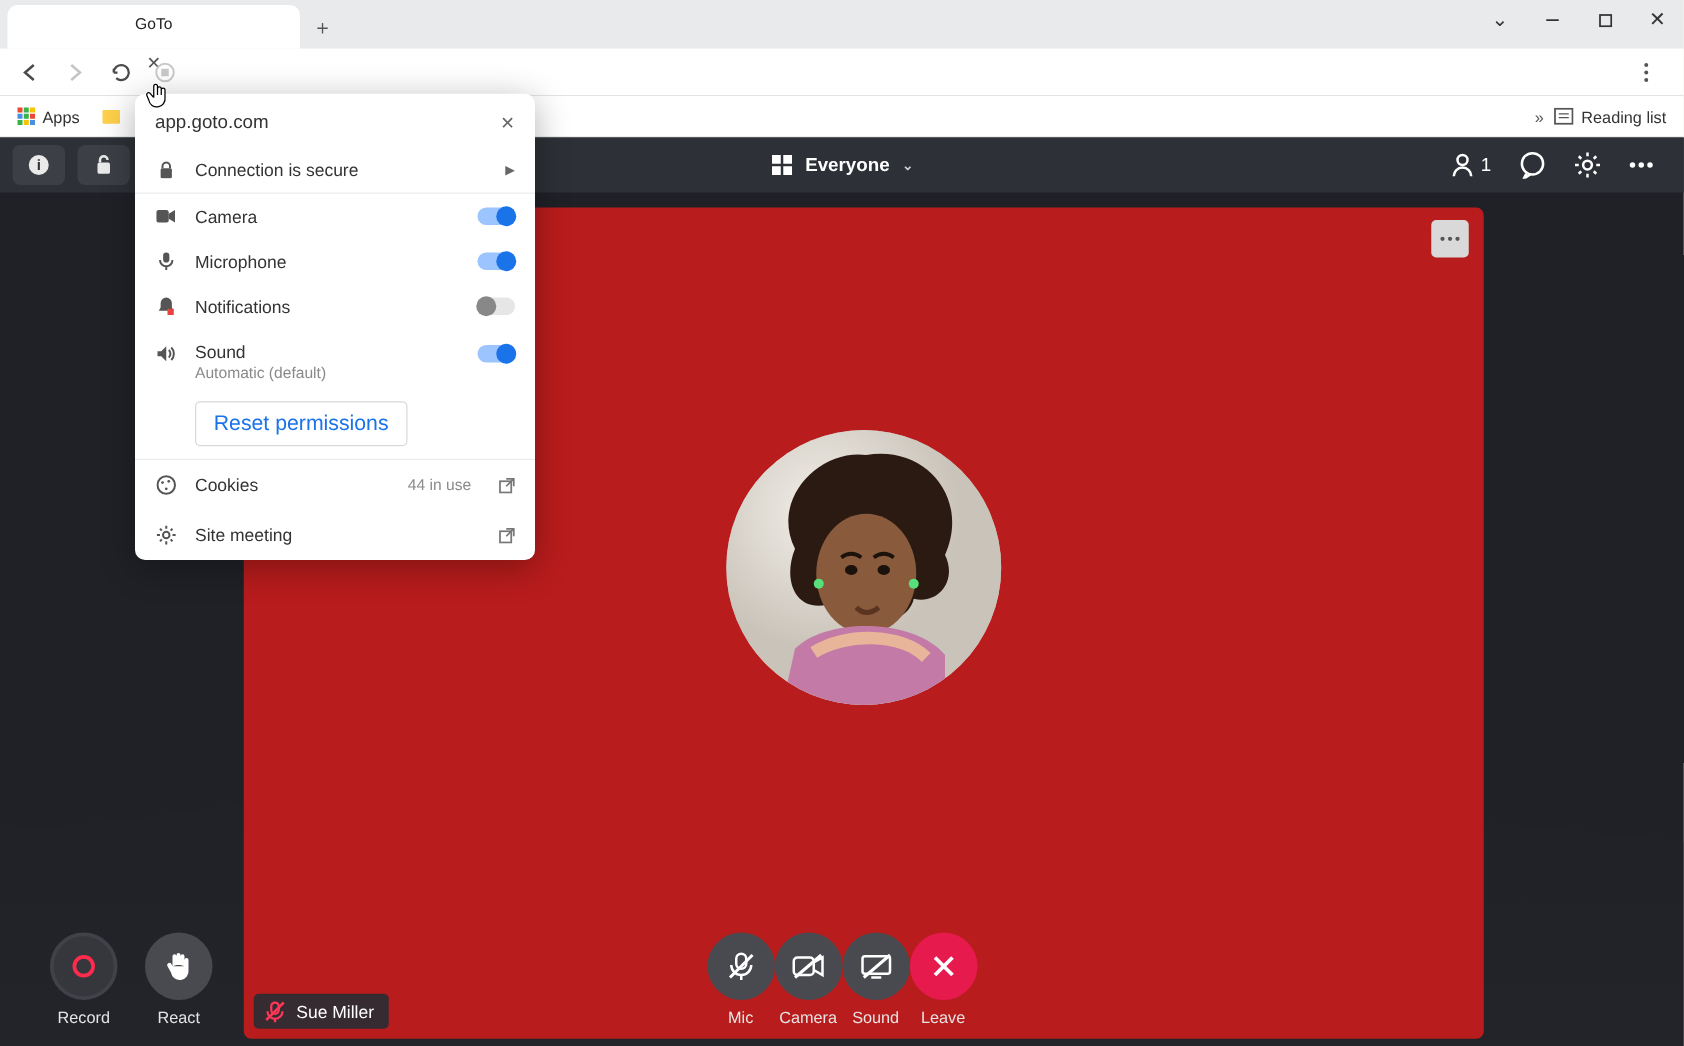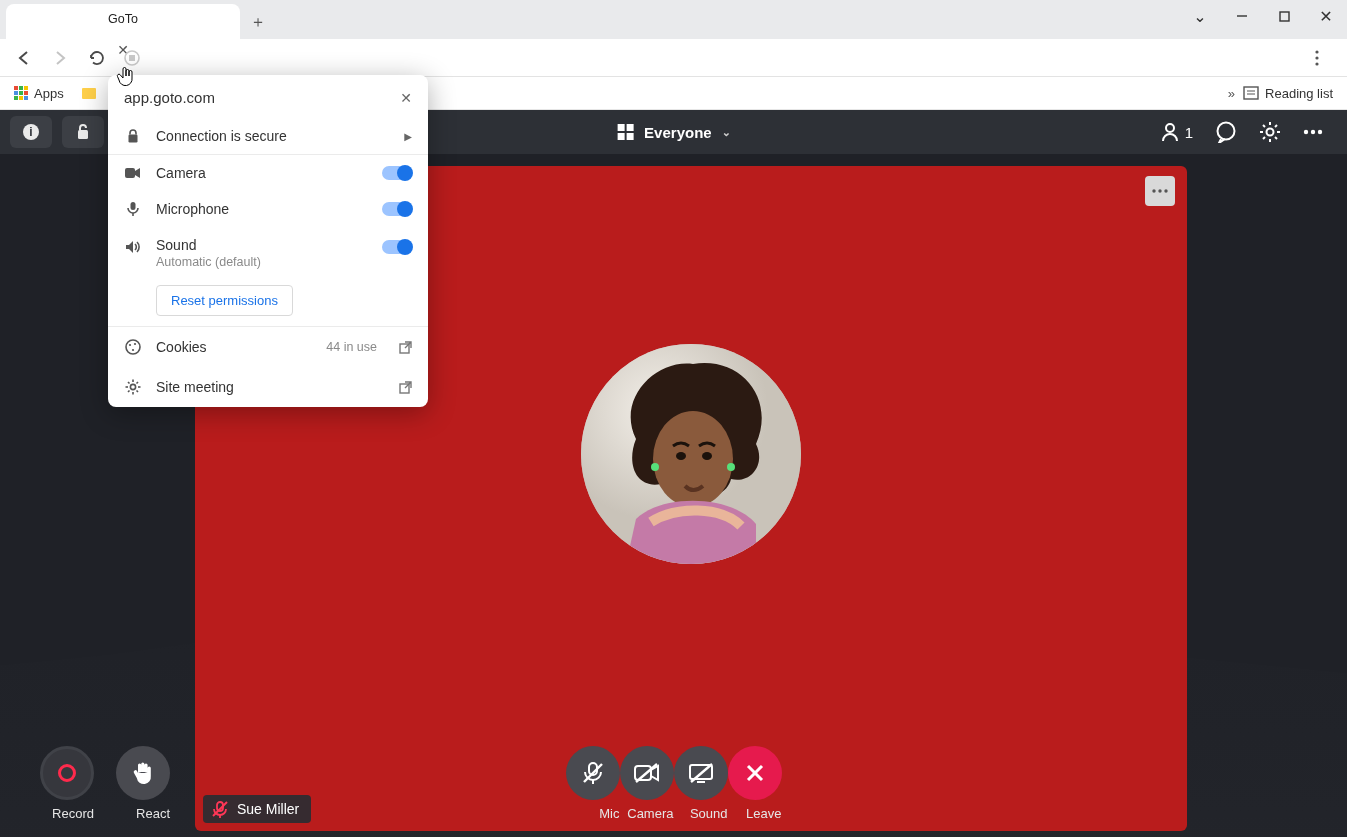--- a/index.html
+++ b/index.html
@@ -43,40 +43,40 @@
 .ah-ic { display:flex; align-items:center; gap:4px;}
 
 .video-tile { position:absolute; left:195px; top:56px; width:992px; height:665px; background:#b91c1c; border-radius:6px; }
 .tile-more { position:absolute; top:10px; right:12px; width:30px; height:30px; background:#d9d9d9; border-radius:4px; display:flex;align-items:center;justify-content:center; color:#444;}
 .avatar { position:absolute; left:50%; top:288px; transform:translate(-50%,-50%); width:220px; height:220px; border-radius:50%; overflow:hidden; background:#caa;}
 .name-badge { position:absolute; left:8px; bottom:8px; background:rgba(42,44,50,.92); border-radius:4px; padding:5px 12px 5px 8px; display:flex; align-items:center; gap:8px; color:#fff; font-size:14px;}
 
 .bottom-bar { position:absolute; left:0; right:0; bottom:0; height:100px; display:flex; align-items:flex-start; padding-top:9px;}
 .bb-left { display:flex; gap:22px; padding-left:40px;}
 .bb-center { position:absolute; left:50%; transform:translateX(-50%); display:flex; }
-.ctrl { display:flex; flex-direction:column; align-items:flex-end; gap:6px; color:#e5e5e5; font-size:13px;}
+.ctrl { display:flex; flex-direction:column; align-items:center; gap:6px; color:#e5e5e5; font-size:13px;}
 .ctrl-btn { width:54px; height:54px; border-radius:50%; background:#494a50; display:flex; align-items:center; justify-content:center; border:none;}
 .ctrl-btn.rec { border:3px solid #404248; background:#36373d;}
 .rec-dot { width:18px;height:18px;border-radius:50%;border:3px solid #ff2a4c;}
 .ctrl-btn.leave { background:#e61a4d;}
 
 
 .popup { position:absolute; left:108px; top:75px; width:320px; background:#fff; border-radius:8px; box-shadow: 0 6px 28px rgba(0,0,0,.32); font-size:14px; color:#333; z-index:50;}
 .pp-header{ padding:14px 16px 12px; display:flex; justify-content:space-between; align-items:center;}
 .pp-row { padding: 10px 16px; display:flex; align-items:center; gap:14px;}
 .pp-row.bordered { border-top:1px solid #ebebeb;}
 .pp-row.clickable { cursor:pointer; }
 .pp-ico { width:18px; display:flex; justify-content:center; color:#5e5e5e;}
 .pp-label { flex:1; }
 .pp-muted { color:#8a8a8a; font-size:12.5px;}
 .toggle { width:30px; height:14px; background:#e6e6e6; border-radius:8px; position:relative;}
 .toggle .knob{ width:16px;height:16px;border-radius:50%;background:#888; position:absolute; top:-1px; left:-1px;}
 .toggle.on{ background:#9cc4ff;}
 .toggle.on .knob{ background:#1a73e8; left:15px;}
-.reset-btn{ margin:6px 0 10px 48px; border:1px solid #d9d9d9; background:#fff; color:#1a73e8; font-size:13px; padding:7px 14px; border-radius:4px;}
+.reset-btn{ margin:6px 0 10px 48px; border:1px solid #d9d9d9; background:#fff; color:#1a73e8; font-size:17px; padding:7px 14px; border-radius:4px;}
 .pp-foot { padding:12px 16px; display:flex; align-items:center; gap:14px;}
 
 
 .cursor-hand { position:absolute; left:116px; top:66px; font-size:20px; z-index:60; filter: drop-shadow(0 0 1px #fff);}
 
 
 svg{display:block}
 </style>
 </head>
 <body>
@@ -376,20 +376,32 @@
           <rect x="3.5" y="1" width="5" height="8" rx="2.5" fill="#555"></rect>
           <path d="M1 7 a5 5 0 0 0 10 0" fill="none" stroke="#555" stroke-width="1.6"></path>
           <line x1="6" y1="12" x2="6" y2="15" stroke="#555" stroke-width="1.6"></line>
         </svg>
       </span>
     <span class="pp-label">Microphone</span>
     <div class="toggle on">
         <div class="knob"></div>
       </div>
   </div>
+  <div class="pp-row">
+    <span class="pp-ico">
+        <svg width="14" height="16">
+          <path d="M7 1 a4.5 4.5 0 0 1 4.5 4.5 V9 l1.5 2.5 H1 L2.5 9 V5.5 A4.5 4.5 0 0 1 7 1 Z" fill="#555"></path>
+          <rect x="8" y="10" width="5" height="5" fill="#e8443f"></rect>
+        </svg>
+      </span>
+    <span class="pp-label">Notifications</span>
+    <div class="toggle">
+        <div class="knob"></div>
+      </div>
+  </div>
   <div class="pp-row" style="align-items:flex-start">
     <span class="pp-ico" style="margin-top:3px">
         <svg width="16" height="14">
           <path d="M1 5 H4 L8 1 V13 L4 9 H1 Z" fill="#555"></path>
           <path d="M10 4 a4 4 0 0 1 0 6 M12 2 a7 7 0 0 1 0 10" fill="none" stroke="#555" stroke-width="1.6"></path>
         </svg>
       </span>
     <span class="pp-label">
       <span>Sound</span><br>
       <span class="pp-muted">Automatic (default)</span>

